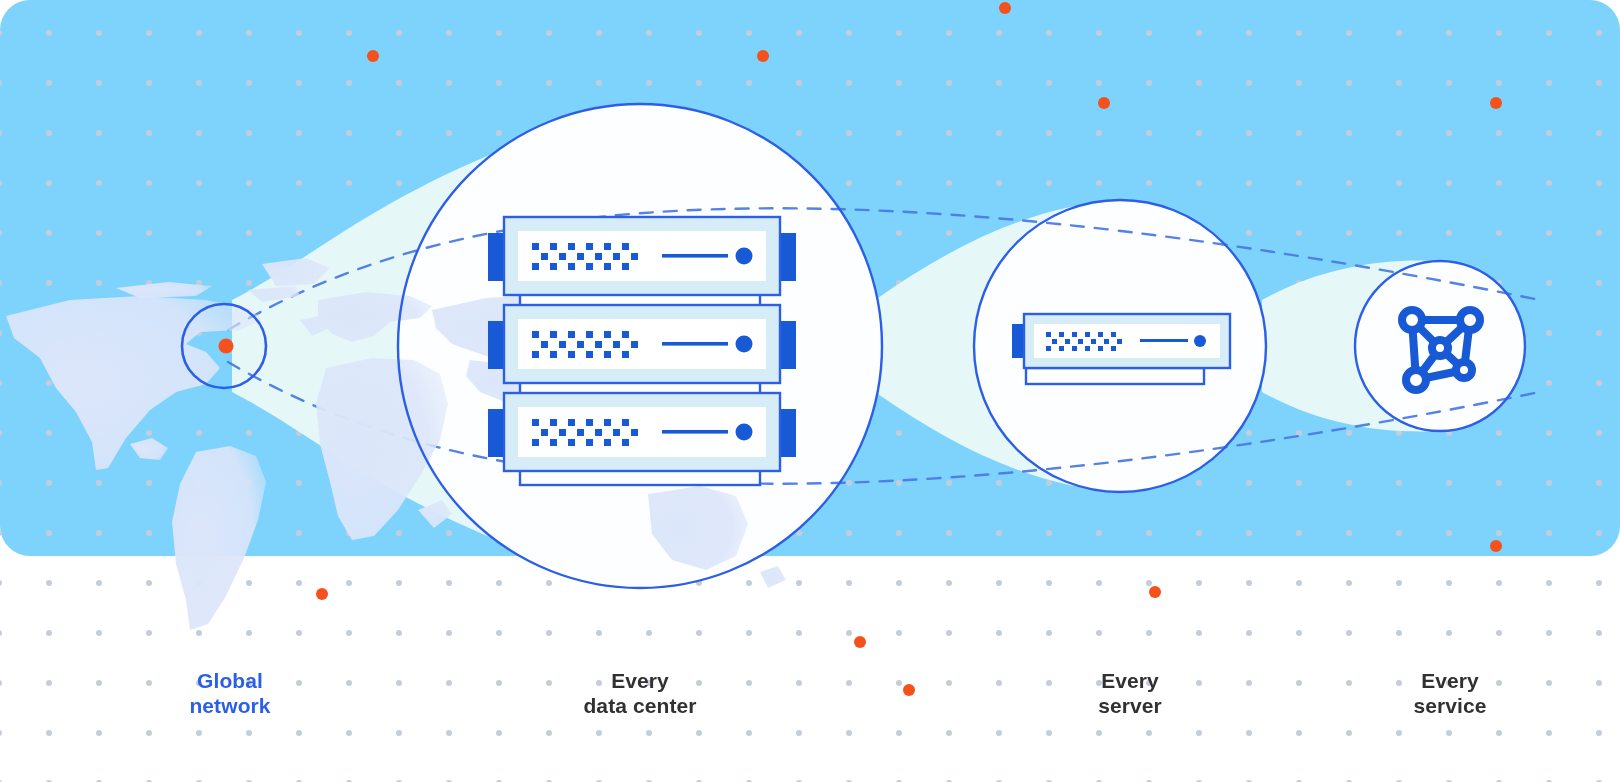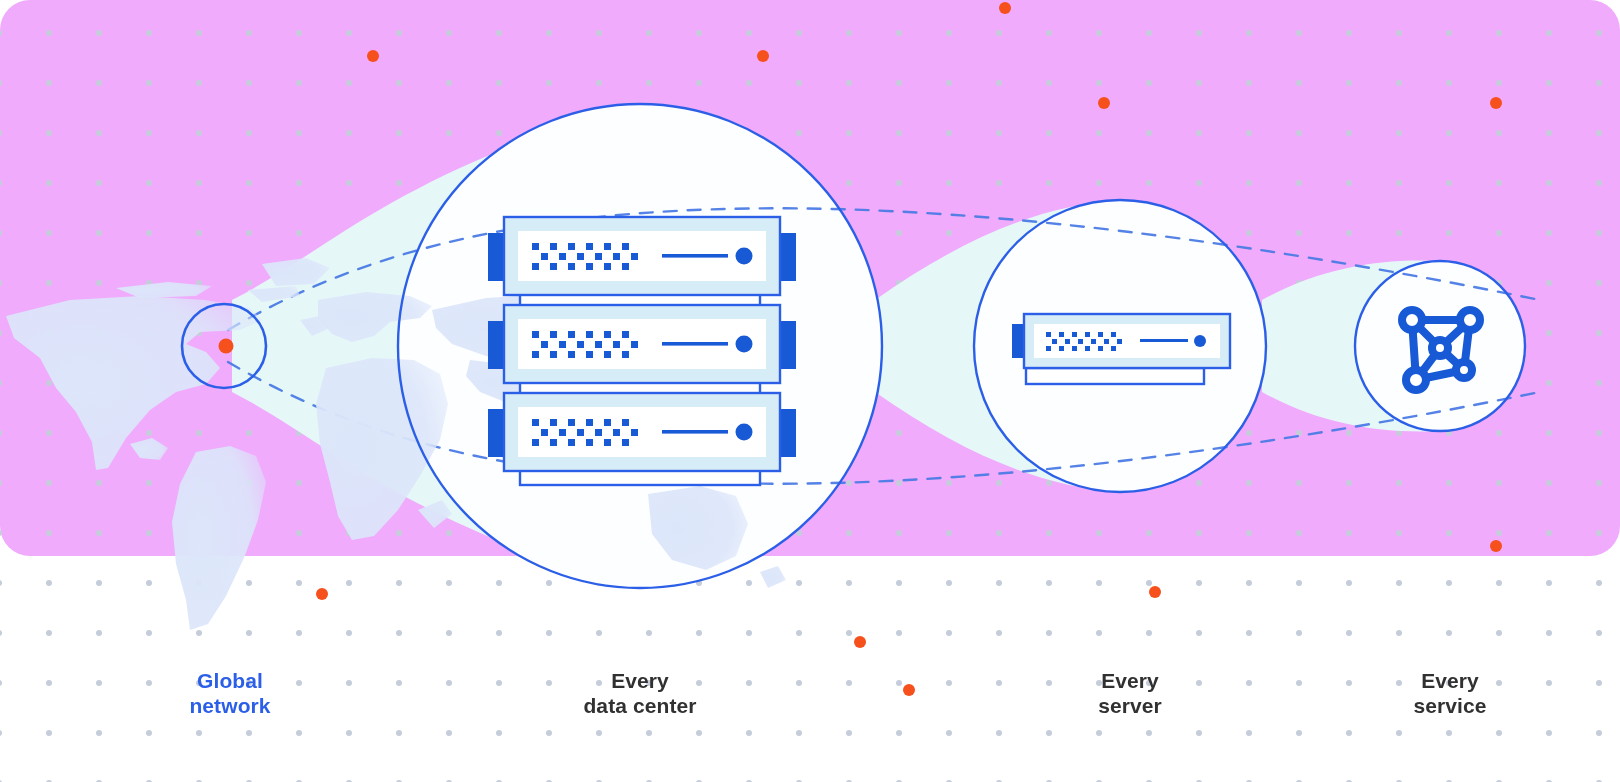--- a/index.html
+++ b/index.html
@@ -2,21 +2,21 @@
 <html><head>
 <meta charset="utf-8">
 <style>
   * { margin:0; padding:0; box-sizing:border-box; }
   html,body{
     width:1620px; height:782px;
     background:#ffffff;
     font-family:"Liberation Sans", sans-serif;
     overflow:hidden;
   }
-  #stage{ position:relative; width:1620px; height:556px; background:#f0abfc;border-radius:30px; }
+  #stage{ position:relative; width:1620px; height:556px; background:#7dd3fc;border-radius:30px; }
   #stage svg.layer{ position:absolute; inset:0; width:1620px; height:782px; display:block; }
   #labels{ position:absolute; inset:0; }
   .label{
     position:absolute;
     text-align:center;
     font-size:21px;
     line-height:25px;
     font-weight:700;
     letter-spacing:.1px;
     white-space:pre-line;

